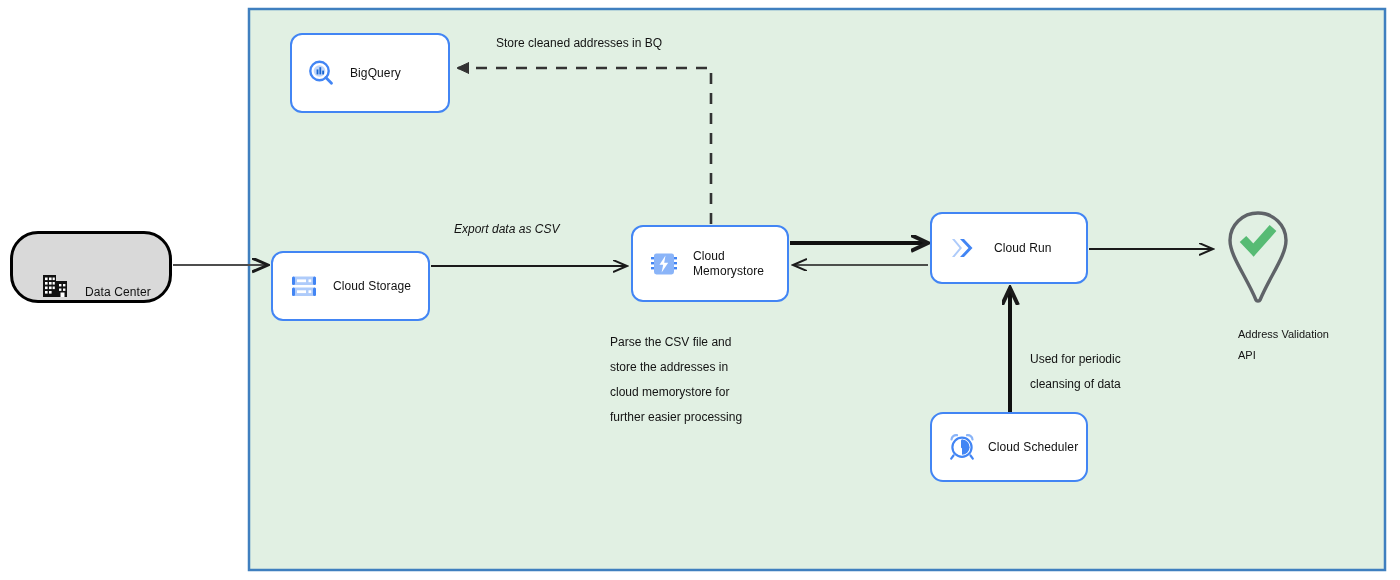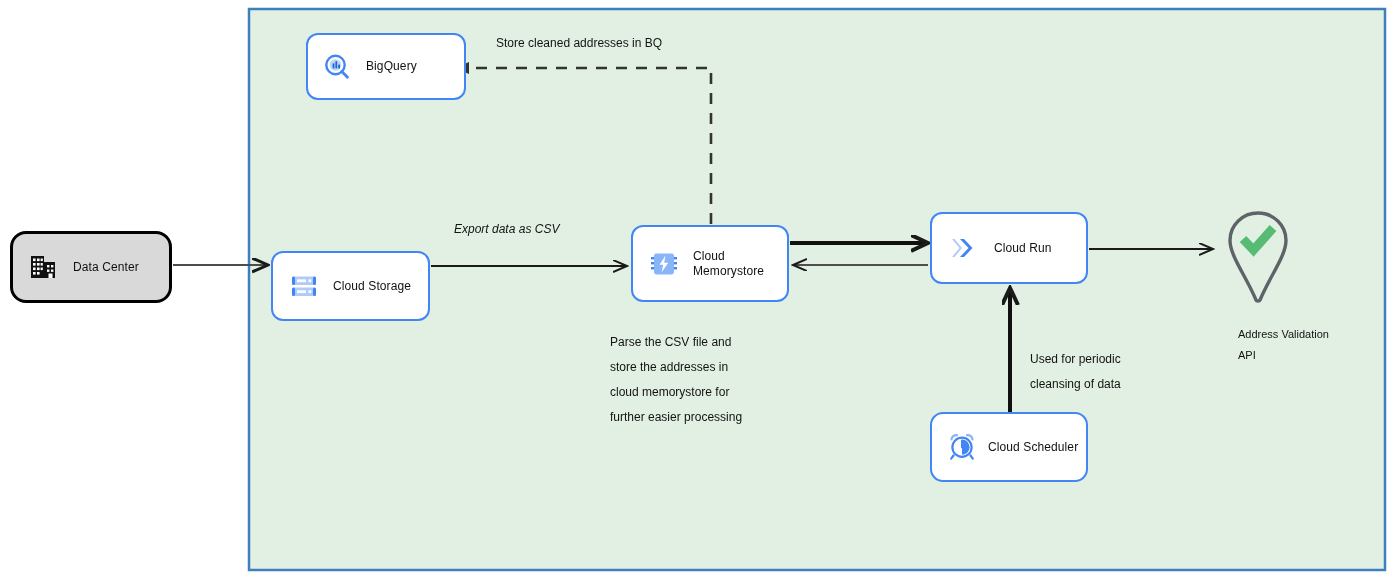--- a/index.html
+++ b/index.html
@@ -49,34 +49,34 @@
     letter-spacing: 0.1px;
   }
   
   #node-data-center {
     left: 10px;
     top: 231px;
     width: 162px;
     height: 72px;
     background: #d9d9d9;
     border: 3px solid #000000;
-    border-radius: 16px;
-    padding-left: 16px;
+    border-radius: 28px;
+    padding-left: 28px;
+    align-items: flex-end;
   }
   #node-data-center .node-label {
     font-size: 12px;
     padding-left: 16px;
   }
   #node-bigquery {
     left: 290px;
     top: 33px;
     width: 160px;
-    height: 67px;
+    height: 80px;
     padding-left: 14px;
-    margin-left: 16px;
   }
   #node-bigquery .node-label { padding-left: 14px; }
   #node-cloud-storage {
     left: 271px;
     top: 231px;
     width: 159px;
     height: 70px;
     padding-left: 16px;
     margin-top: 20px;
   }

